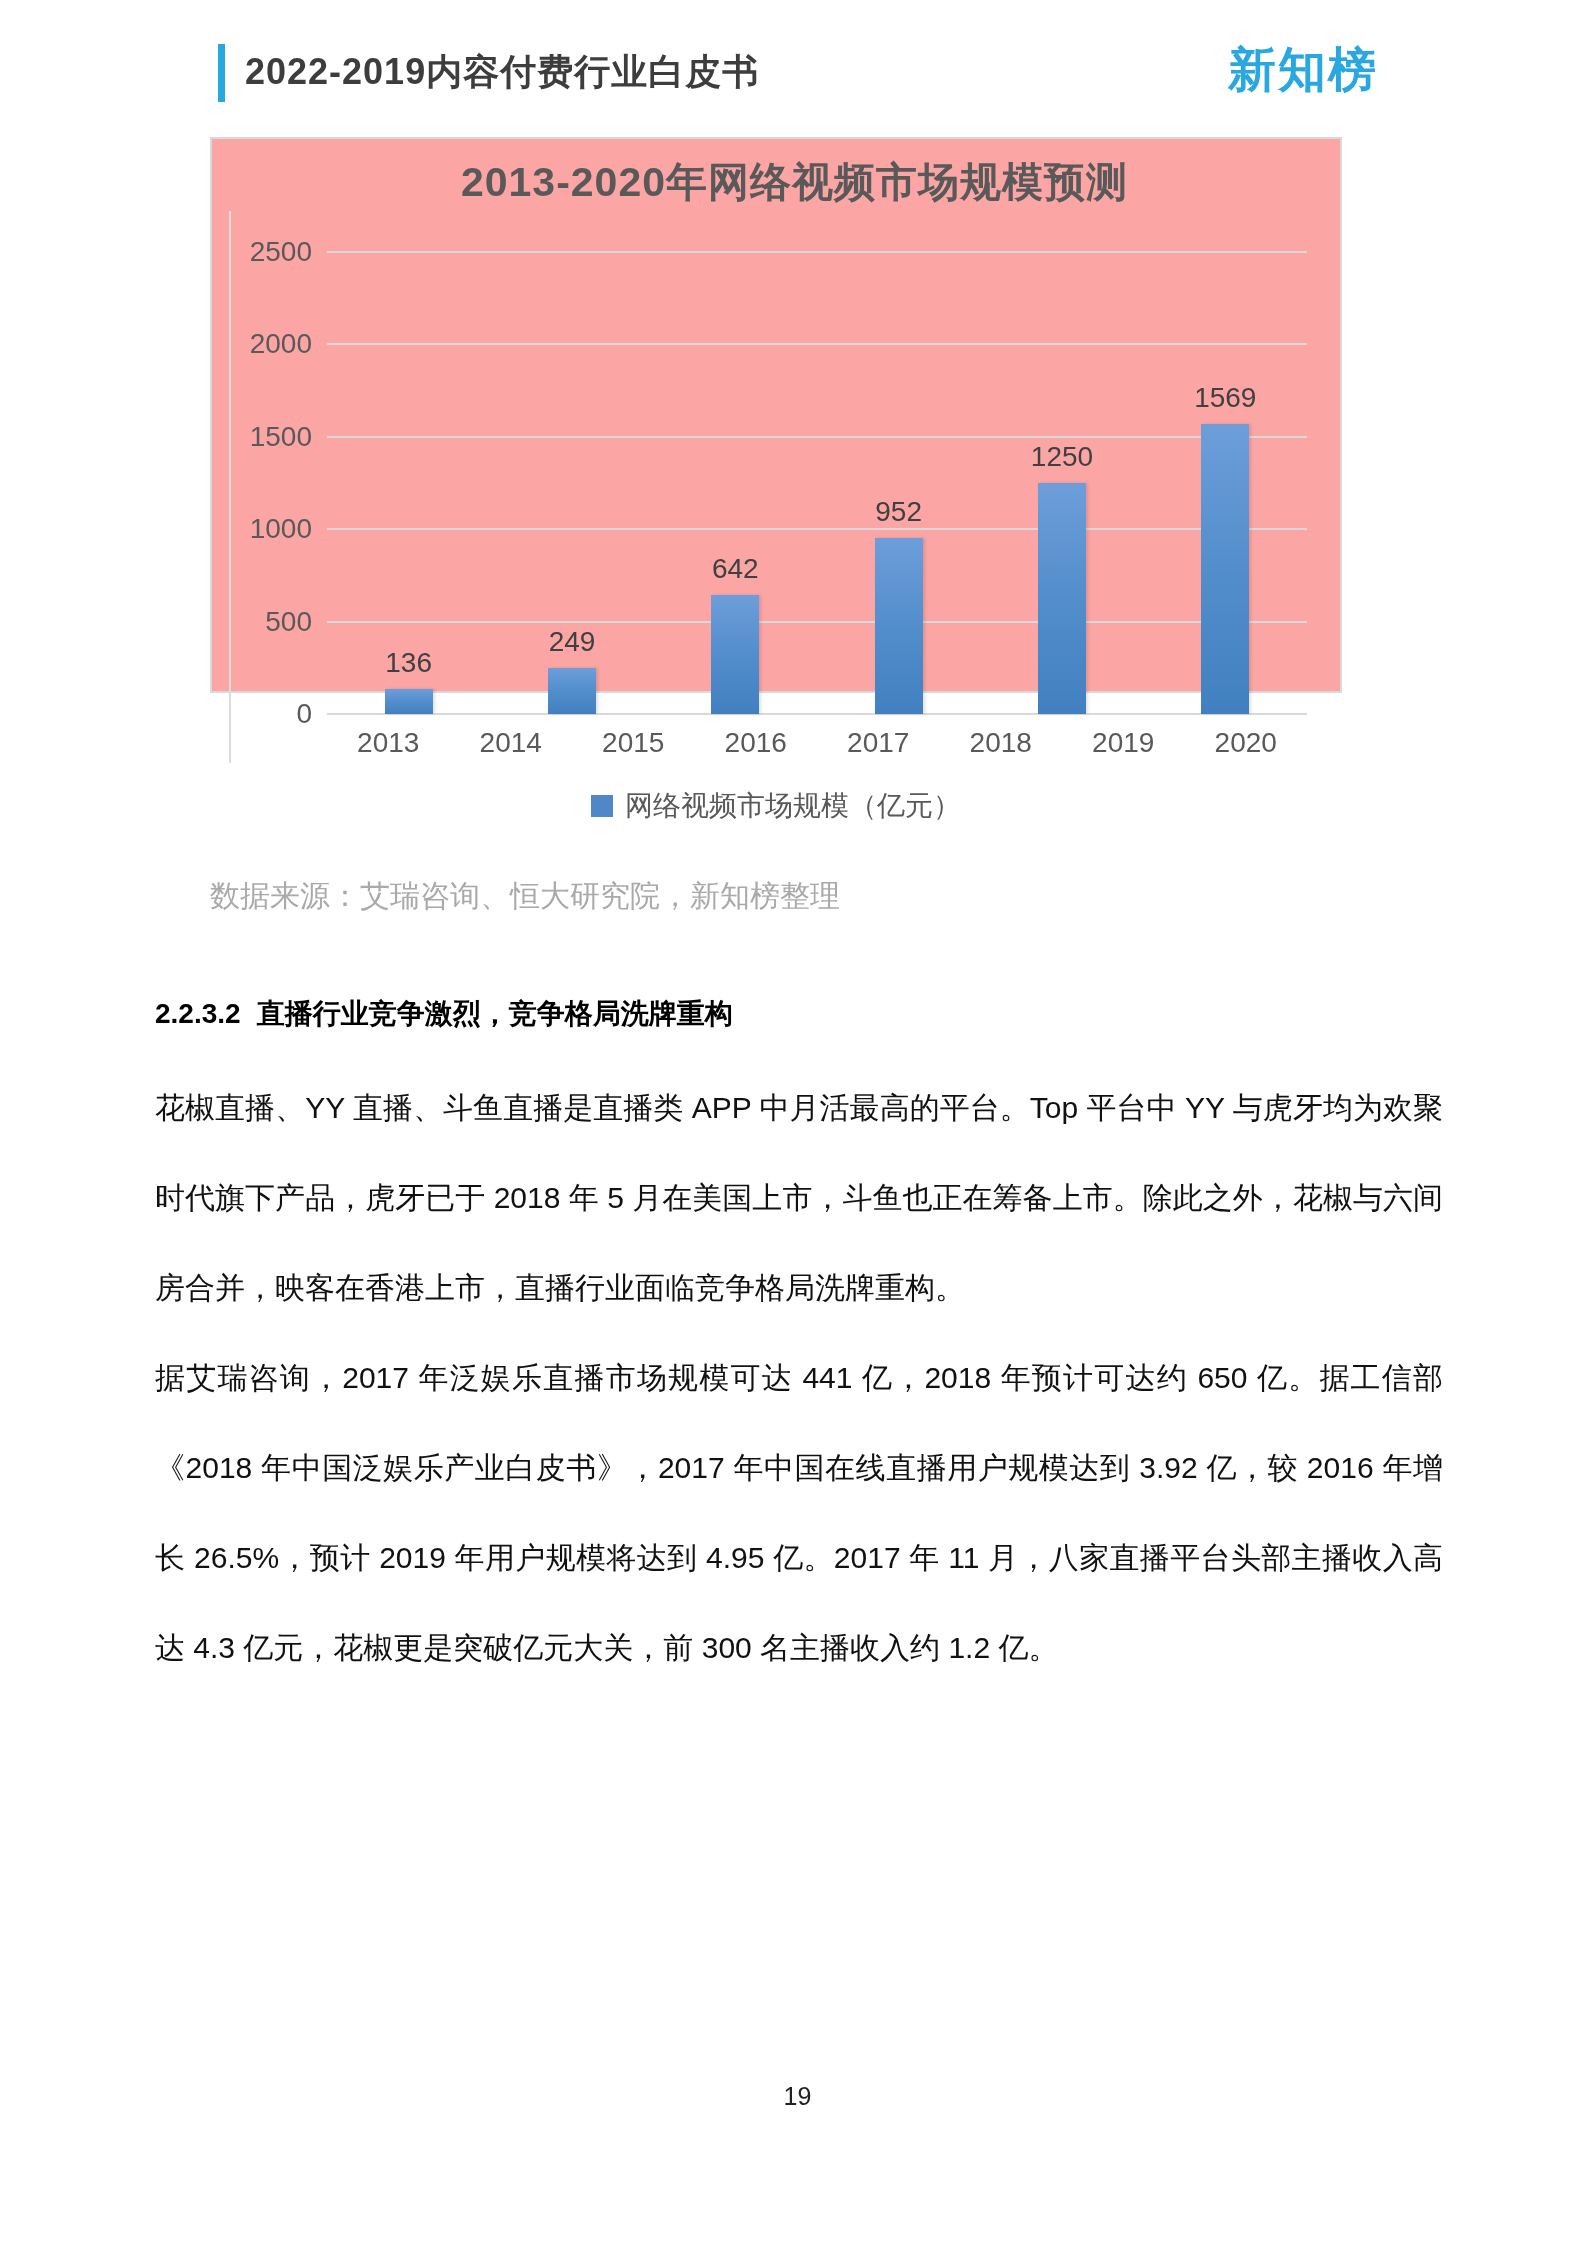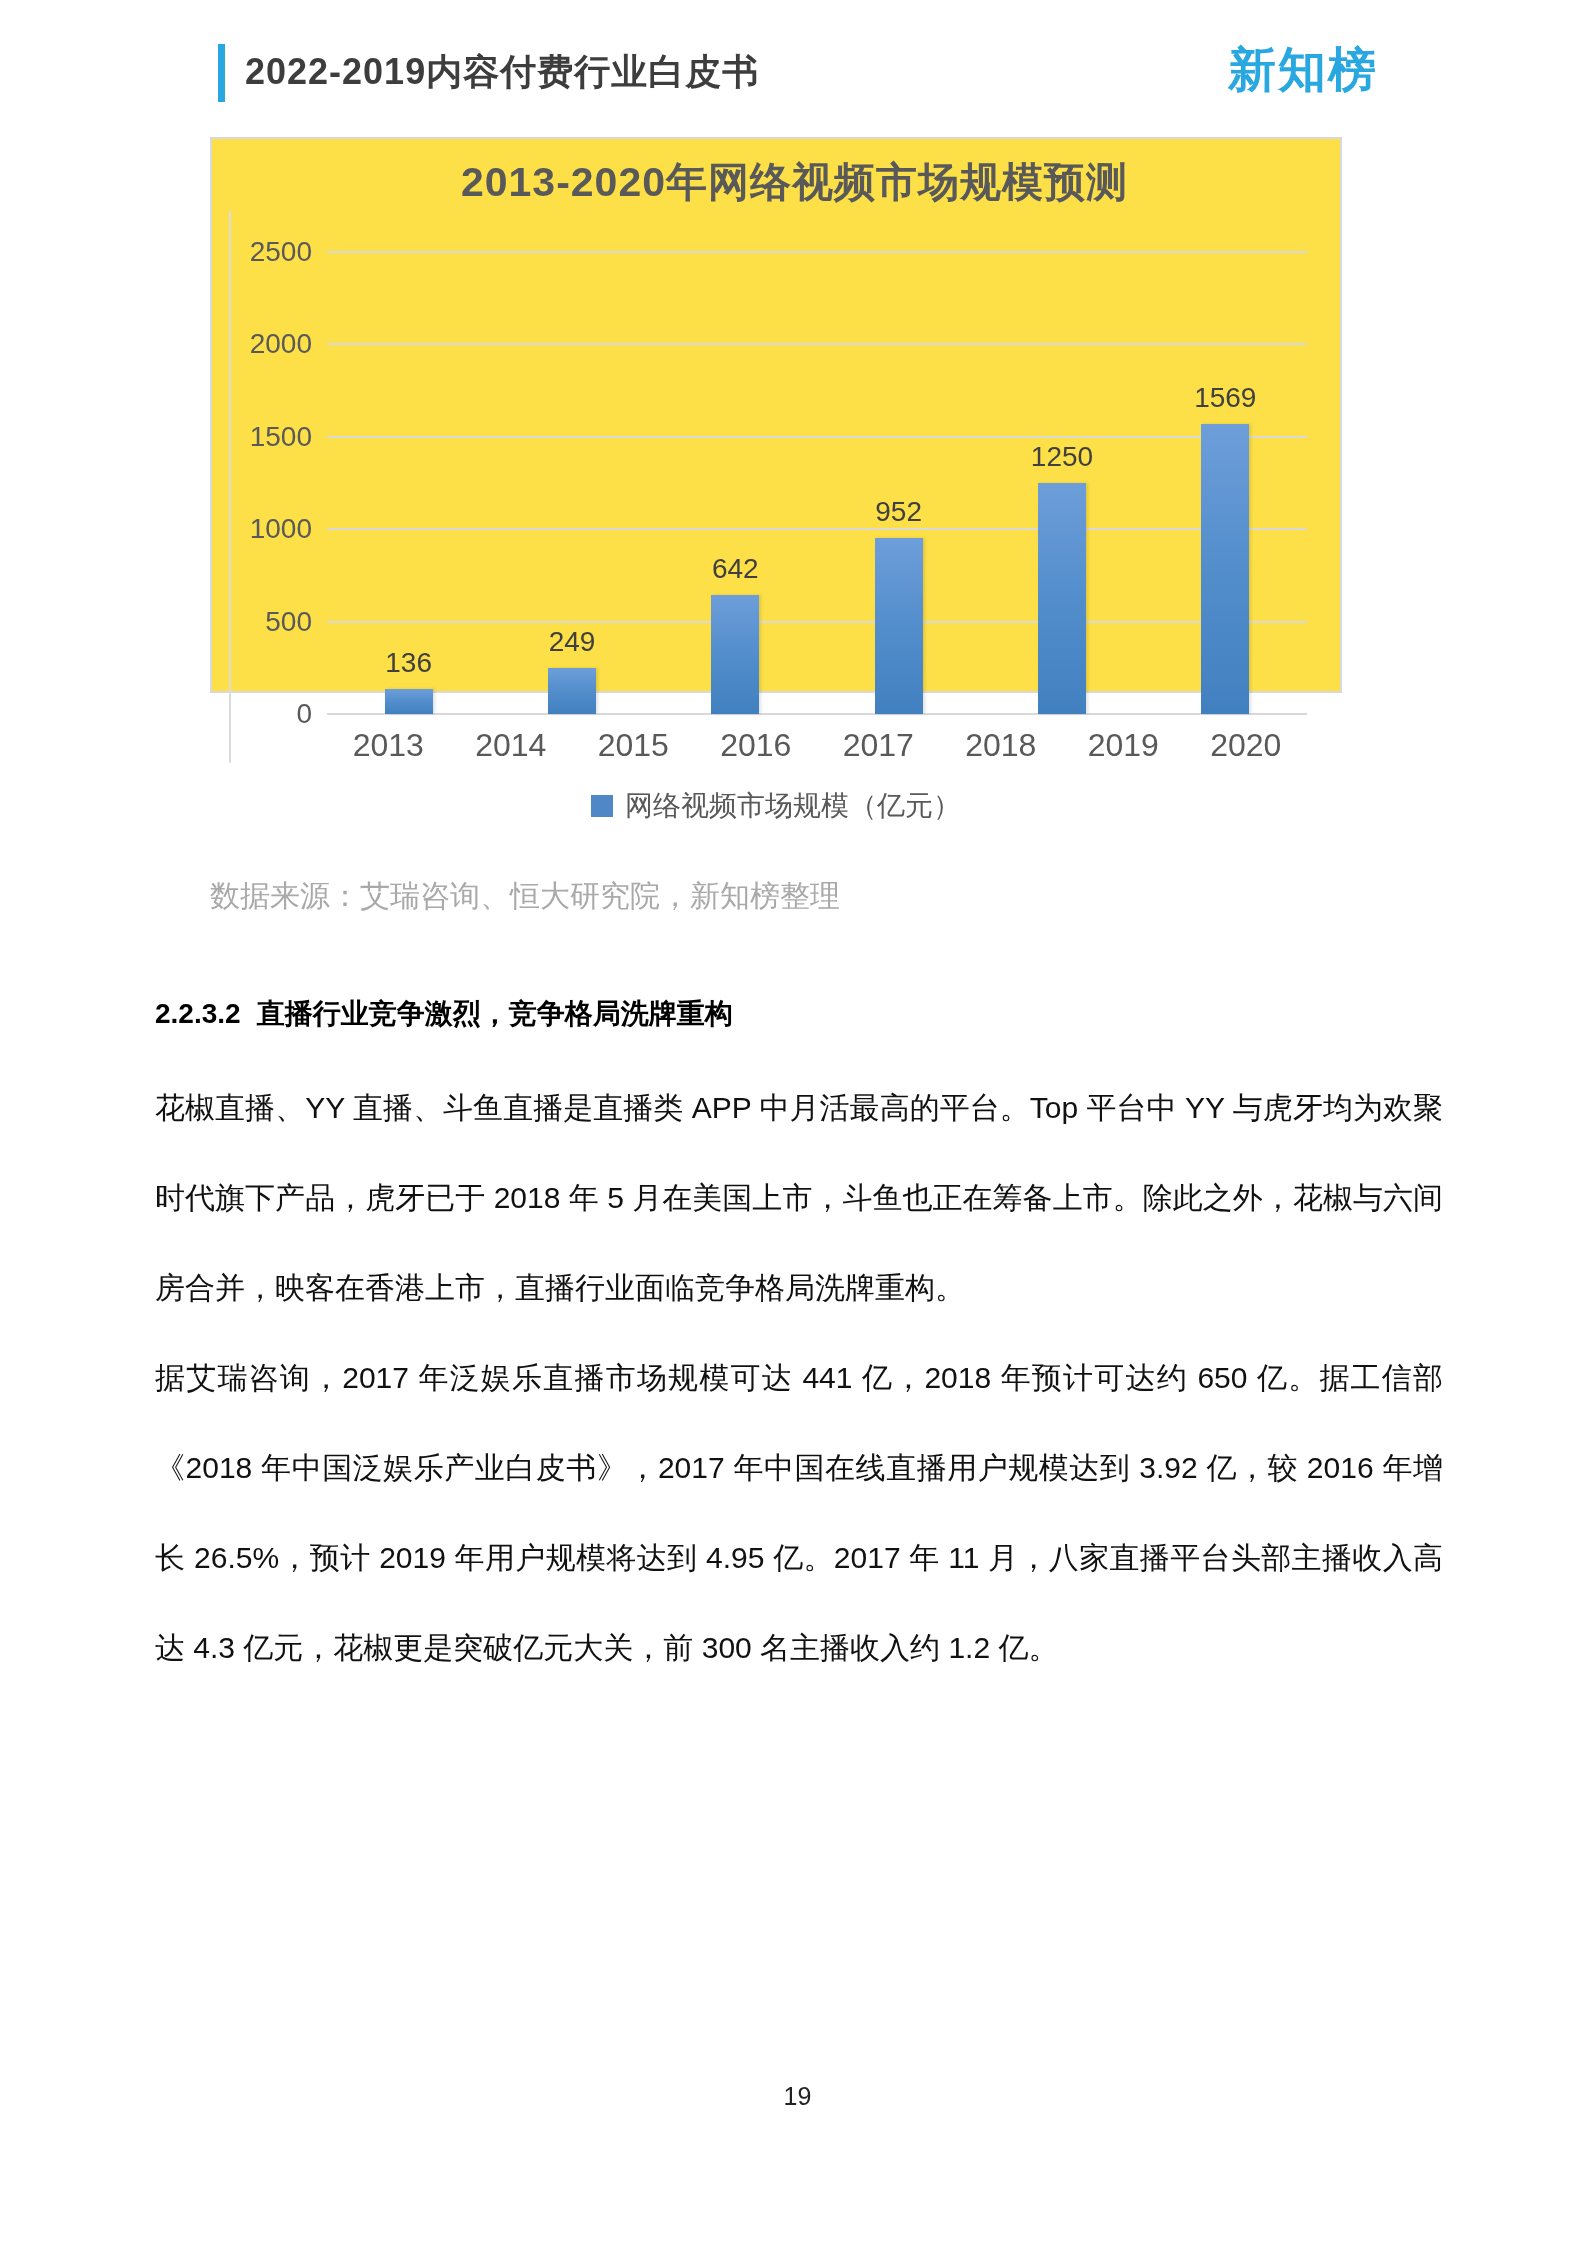--- a/index.html
+++ b/index.html
@@ -9,34 +9,34 @@
     width: 1587px; height: 2245px; position: relative;
   }
   .page { position: absolute; inset: 0; width: 1587px; height: 2245px; background: #fff; overflow: hidden; }
 
   
   .header-accent { position: absolute; left: 218px; top: 44px; width: 7px; height: 58px; background: #29a7e1; }
   .header-title { position: absolute; left: 245px; top: 48px; font-size: 36px; font-weight: 700; color: #3d3d3d; letter-spacing: 1px; }
   .logo { position: absolute; left: 1228px; top: 38px; font-size: 48px; font-weight: 800; color: #29a7e1; letter-spacing: 2px; }
 
   
-  .chart-box { position: absolute; left: 210px; top: 137px; width: 1132px; height: 556px; border: 2px solid #d9d9d9; background: #fde047; padding-left: 37px; }
+  .chart-box { position: absolute; left: 210px; top: 137px; width: 1132px; height: 556px; border: 2px solid #d9d9d9; background: #fca5a5; padding-left: 37px; }
   .chart-title { text-align: center; margin-top: 16px; font-size: 41px; font-weight: 700; color: #595959; letter-spacing: 1px; }
   .y-axis-line { position: absolute; left: 17px; top: 72px; width: 2px; height: 552px; background: #dcdcdc; }
   .y-axis { position: absolute; left: 0; top: 113px; width: 100px; height: 462px; }
   .ytick { position: absolute; right: 0; transform: translateY(-50%); font-size: 28px; color: #595959; }
   .plot-area { position: absolute; left: 115px; top: 113px; width: 980px; height: 462px; }
   .gridlines { position: absolute; inset: 0; }
   .gridline { position: absolute; left: 0; right: 0; height: 2px; background: #d9d9d9; transform: translateY(-50%); }
   .bars-row { position: absolute; inset: 0; display: flex; align-items: flex-end; }
   .bar-col { flex: 1; height: 100%; display: flex; flex-direction: column; align-items: center; justify-content: flex-end; }
   .bar-value { font-size: 28px; color: #404040; margin-bottom: 10px; }
   .bar { width: 48px; background: linear-gradient(180deg, #6d9eda 0%, #558fcd 45%, #4180c0 100%); box-shadow: 2px 0 3px rgba(0,0,0,0.12); }
   .x-axis { position: absolute; left: 115px; top: 588px; width: 980px; display: flex; }
-  .xtick { flex: 1; text-align: center; font-size: 32px; color: #595959; }
+  .xtick { flex: 1; text-align: center; font-size: 28px; color: #595959; }
   .legend { position: absolute; left: 0; right: 0; top: 648px; display: flex; justify-content: center; align-items: center; gap: 12px; }
   .legend-swatch { width: 22px; height: 22px; background: #4f87c7; display: inline-block; }
   .legend-label { font-size: 28px; color: #595959; }
 
   
   .caption { position: absolute; left: 210px; top: 876px; width: 1132px; font-size: 30px; color: #a9a9a9; }
 
   
   .section-heading { position: absolute; left: 155px; top: 995px; font-size: 28px; font-weight: 700; color: #000; }
   .section-heading .sec-num { margin-right: 16px; }

